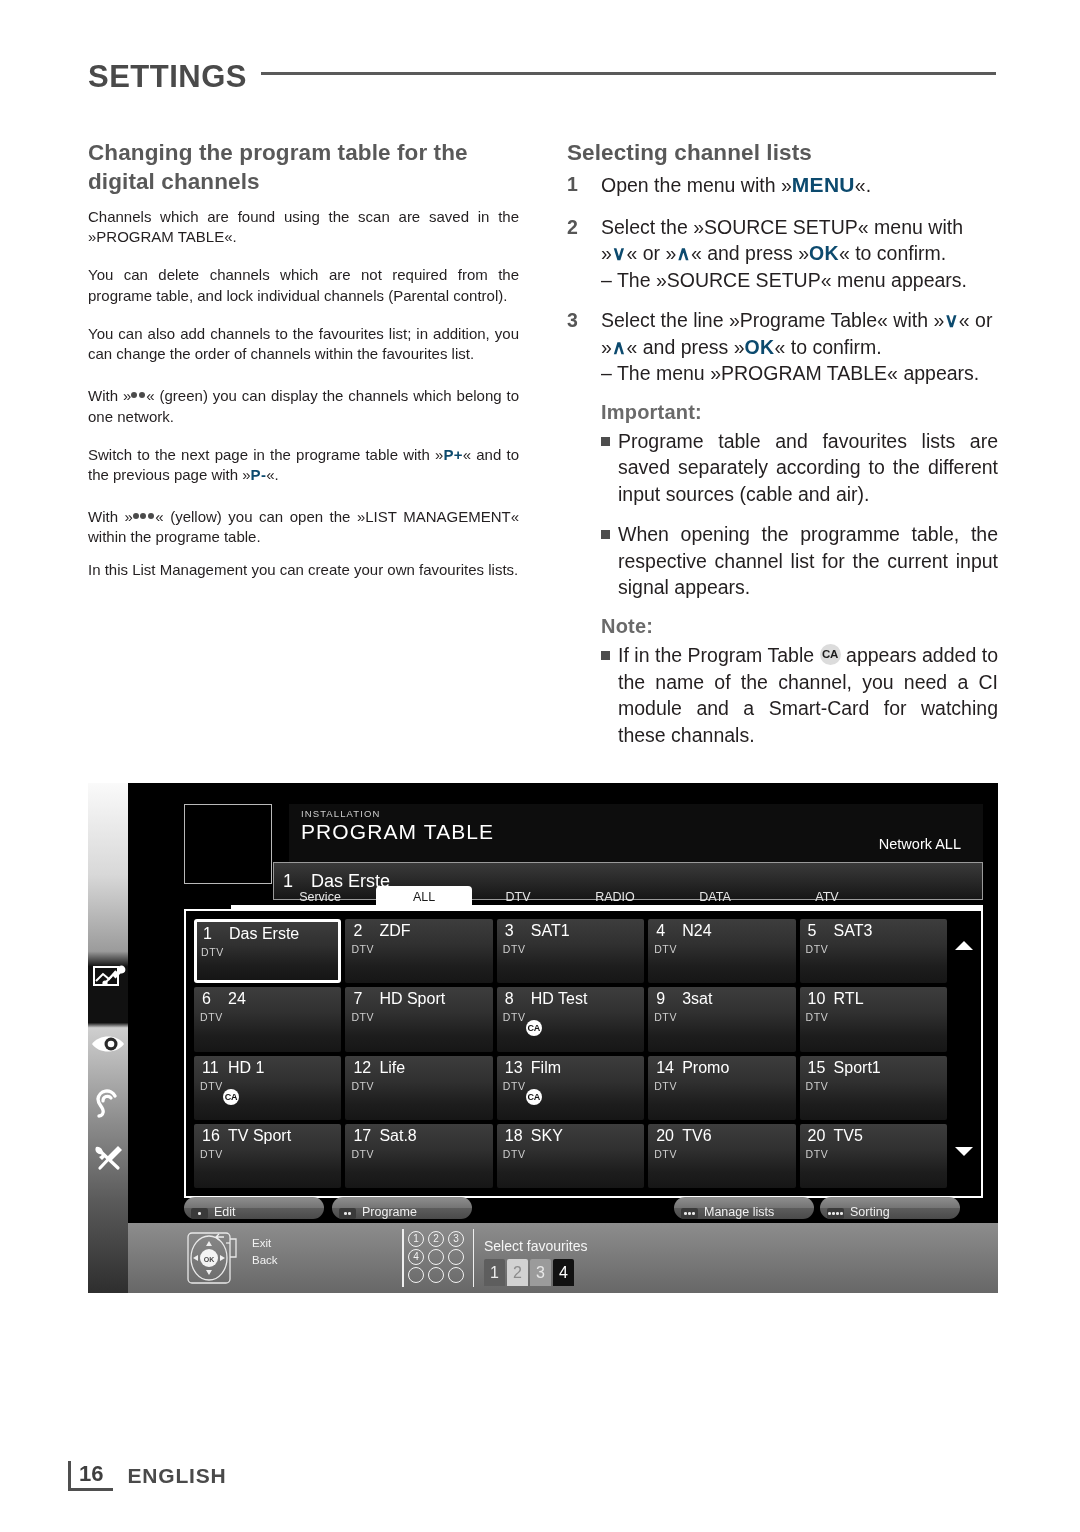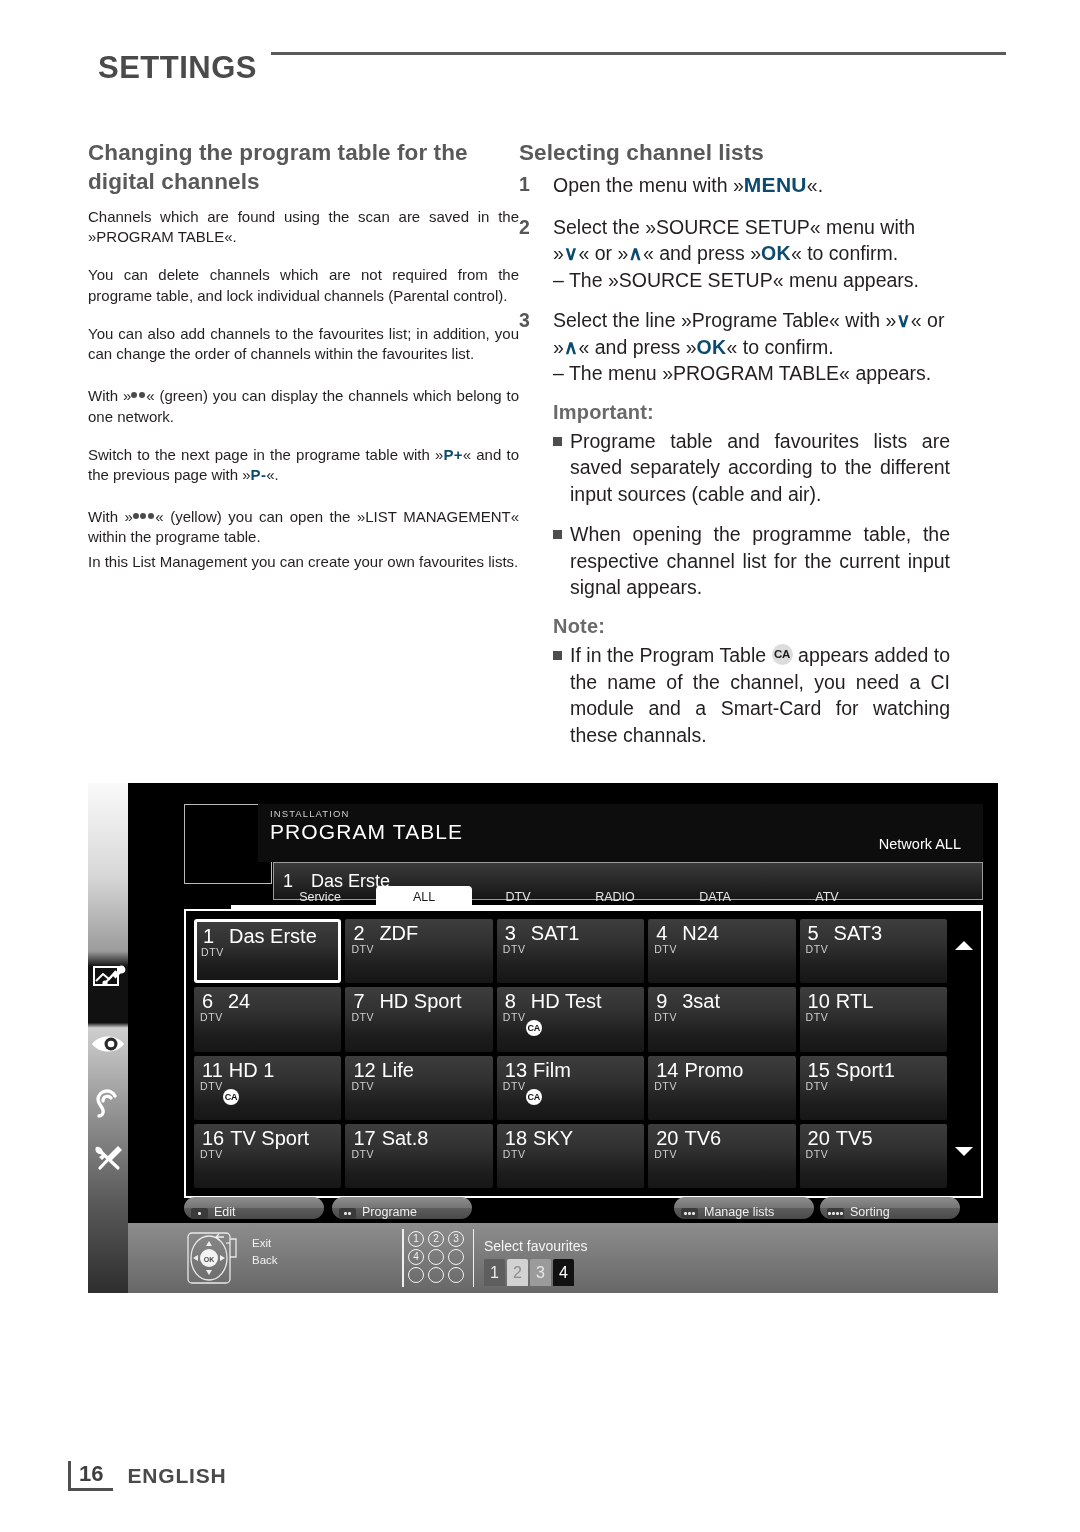--- a/index.html
+++ b/index.html
@@ -12,26 +12,26 @@
     height: 1532px;
     position: relative;
     font-family: "Liberation Sans", sans-serif;
     color: #3b3b3b;
     overflow: hidden;
   }
 
   
   .page-header {
     position: absolute;
-    left: 98px;
+    left: 88px;
     top: 52px;
     width: 908px;
     height: 48px;
     display: flex;
-    align-items: flex-start;
+    align-items: center;
     gap: 13px;
   }
   .page-header .chapter {
     font-size: 31px;
     font-weight: bold;
     letter-spacing: 0.5px;
     color: #4a4a4a;
     line-height: 1;
     white-space: nowrap;
   }
@@ -43,20 +43,21 @@
     margin-left: 1px;
   }
 
   
   .columns {
     position: absolute;
     left: 88px;
     top: 138px;
     width: 910px;
     display: flex;
+    gap: 48px;
   }
   .col {
     width: 431px;
   }
 
   h2.sec {
     font-size: 22.5px;
     font-weight: bold;
     color: #595959;
     line-height: 1.30;
@@ -66,21 +67,21 @@
   .col-right h2.sec { margin-bottom: 4px; }
 
   p.body {
     font-size: 15px;
     line-height: 1.36;
     margin: 0 0 18px 0;
     color: #231f20;
     text-align: justify;
     text-justify: inter-word;
   }
-  p.body.tight { margin-bottom: 4px; }
+  p.body.tight { margin-bottom: 12px; }
 
   .kbd {
     font-weight: bold;
     color: #0c4a6e;
     letter-spacing: 0.3px;
   }
   .kbd-lg { font-size: 21px; }
 
   
   .dots { display: inline-block; vertical-align: 0.22em; letter-spacing: 0px; }
@@ -206,21 +207,21 @@
   }
   .preview-box {
     position: absolute;
     left: 0; top: 0;
     width: 86px; height: 78px;
     background: #000;
     border: 1px solid #b9b9b9;
   }
   .osd-title-wrap {
     position: absolute;
-    left: 74px; top: 0;
+    left: 105px; top: 0;
     right: 0; height: 58px;
     background: #0d0d0d;
     padding-left: 24px;
   }
   .osd-eyebrow {
     position: absolute;
     left: 12px; top: 4px;
     color: #cfcfcf;
     font-size: 9.5px;
     letter-spacing: 1.1px;
@@ -307,21 +308,21 @@
     overflow: hidden;
   }
   .cell.sel {
     border: 3px solid #ffffff;
     border-radius: 3px;
   }
   .cell .hdr {
     position: absolute;
     left: 8px; top: 3px;
     color: #ffffff;
-    font-size: 20px;
+    font-size: 16px;
     white-space: nowrap;
   }
   .cell.sel .hdr { left: 6px; }
   .cell .hdr .num { display: inline-block; min-width: 20px; }
   .cell .hdr .nm { margin-left: 6px; }
   .cell .dtv {
     position: absolute;
     left: 6px; top: 24px;
     color: #cfcfcf;
     font-size: 10.5px;

